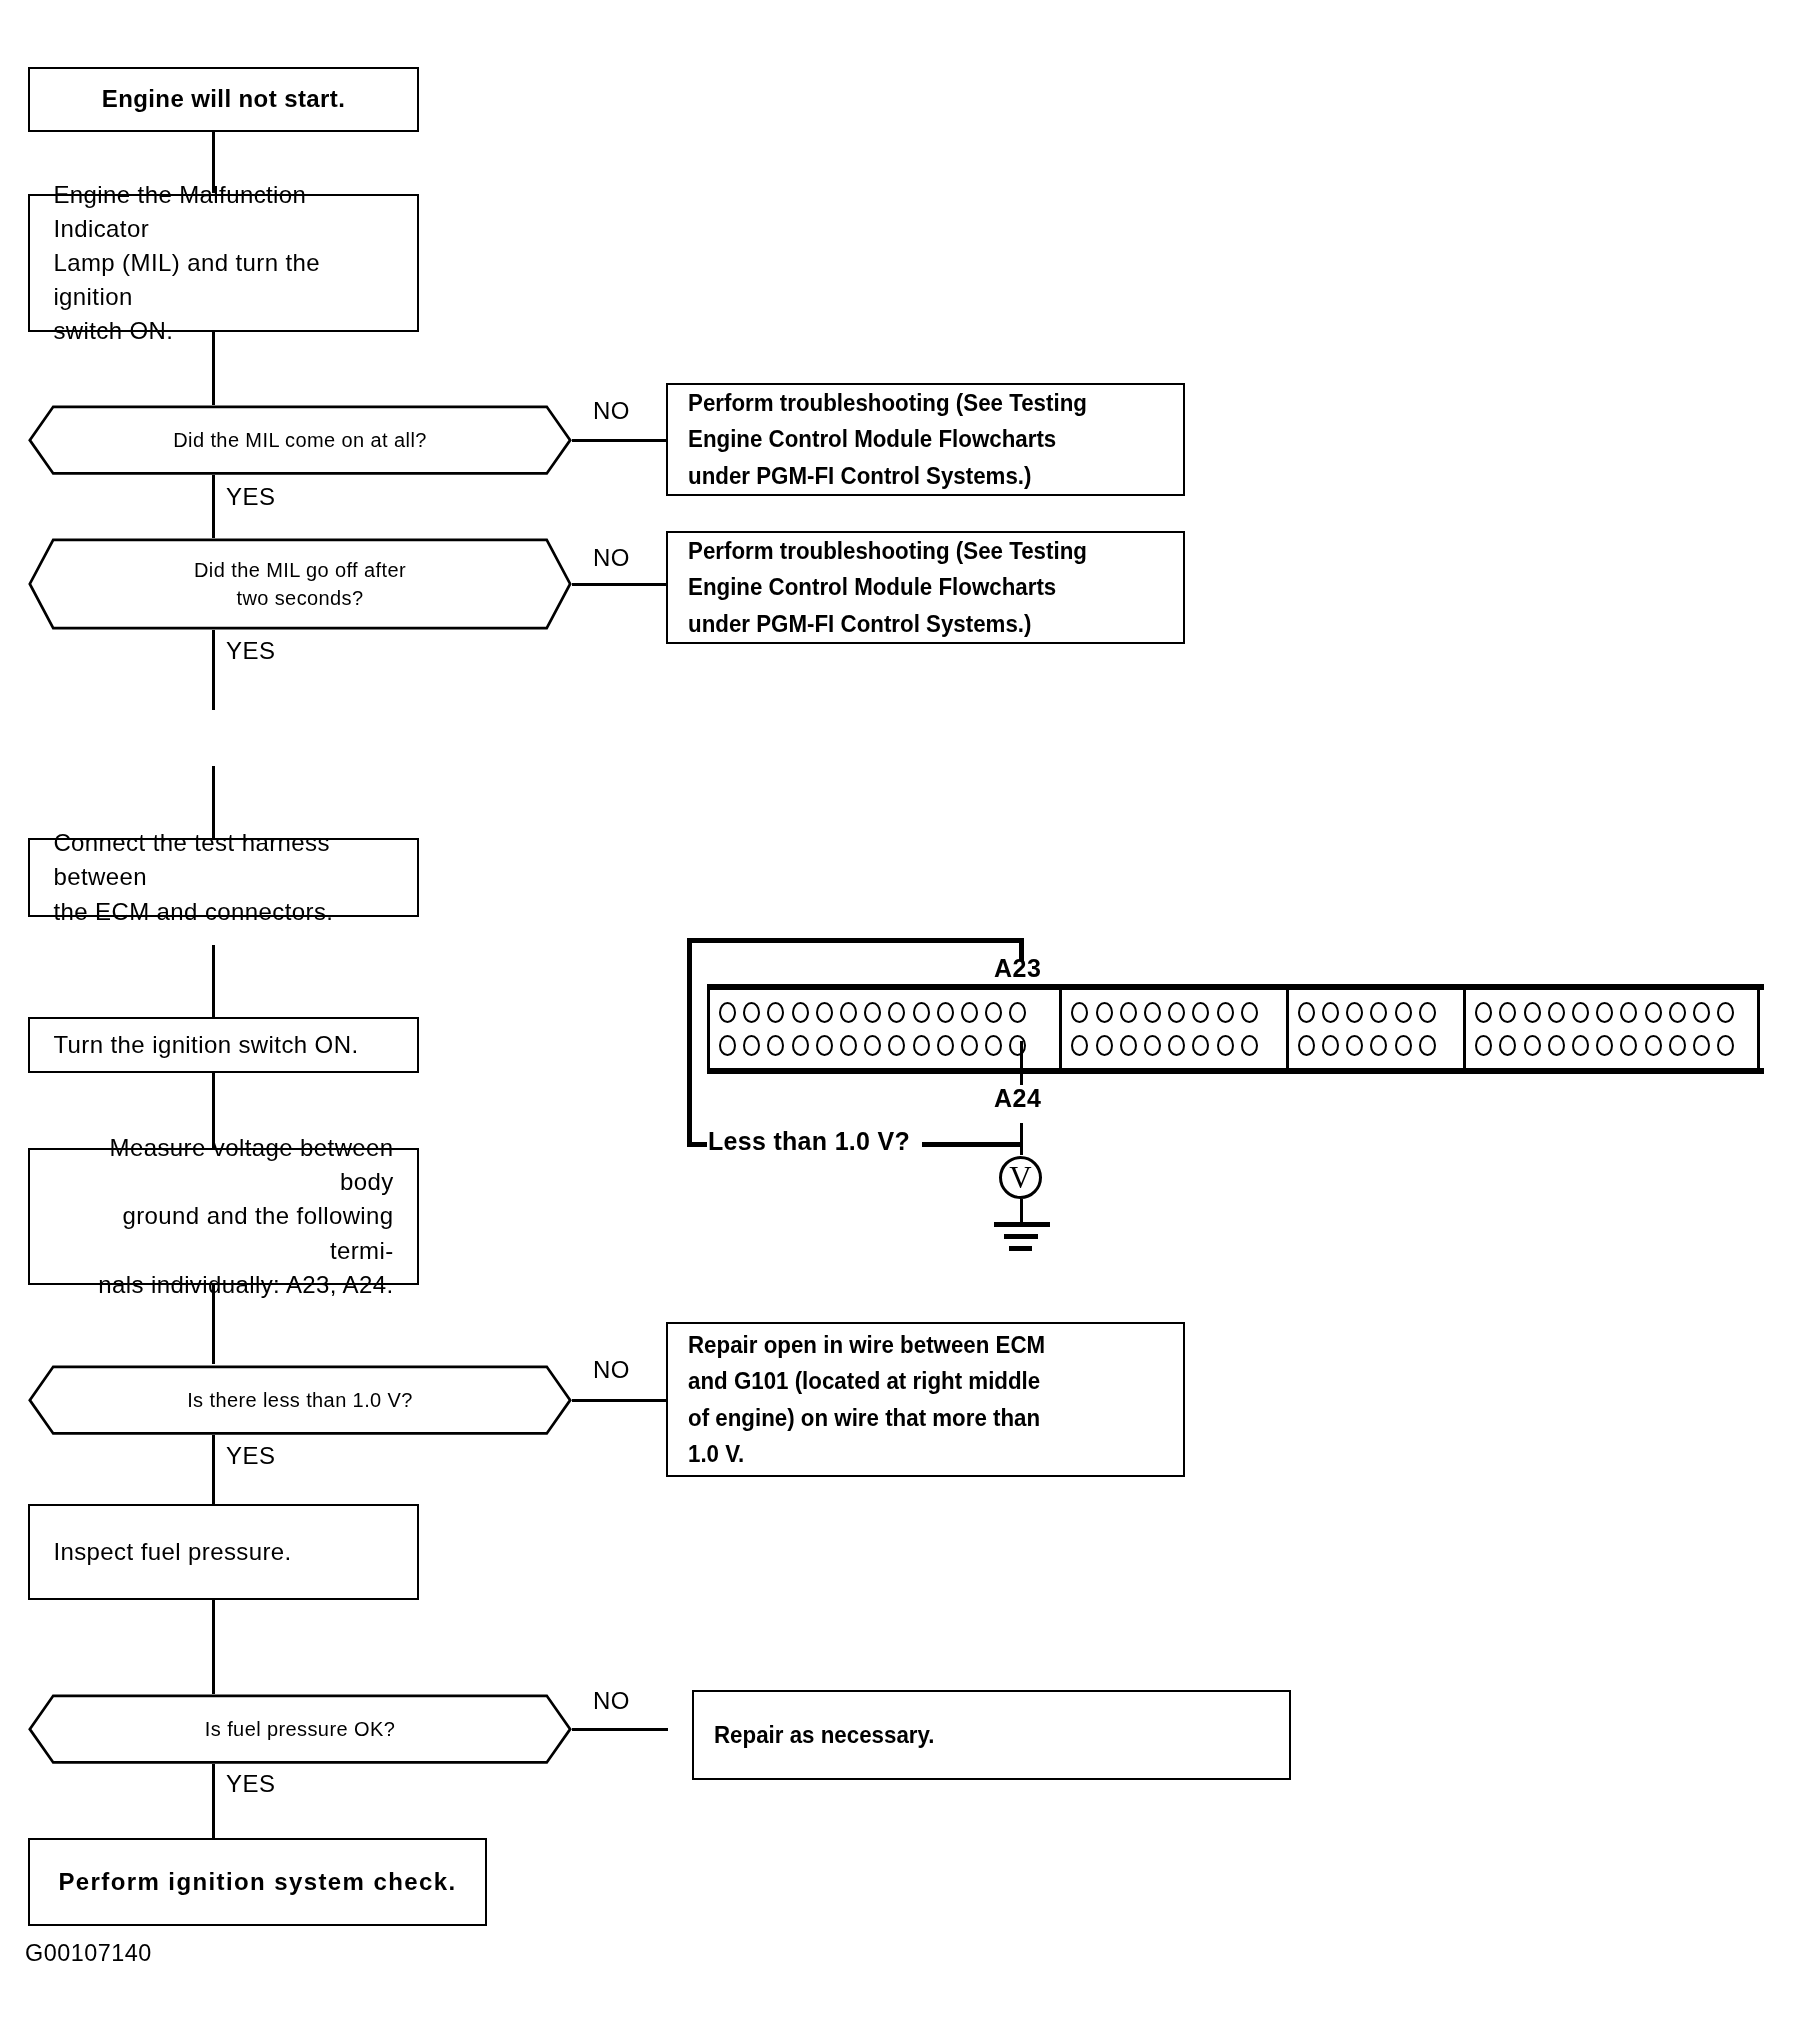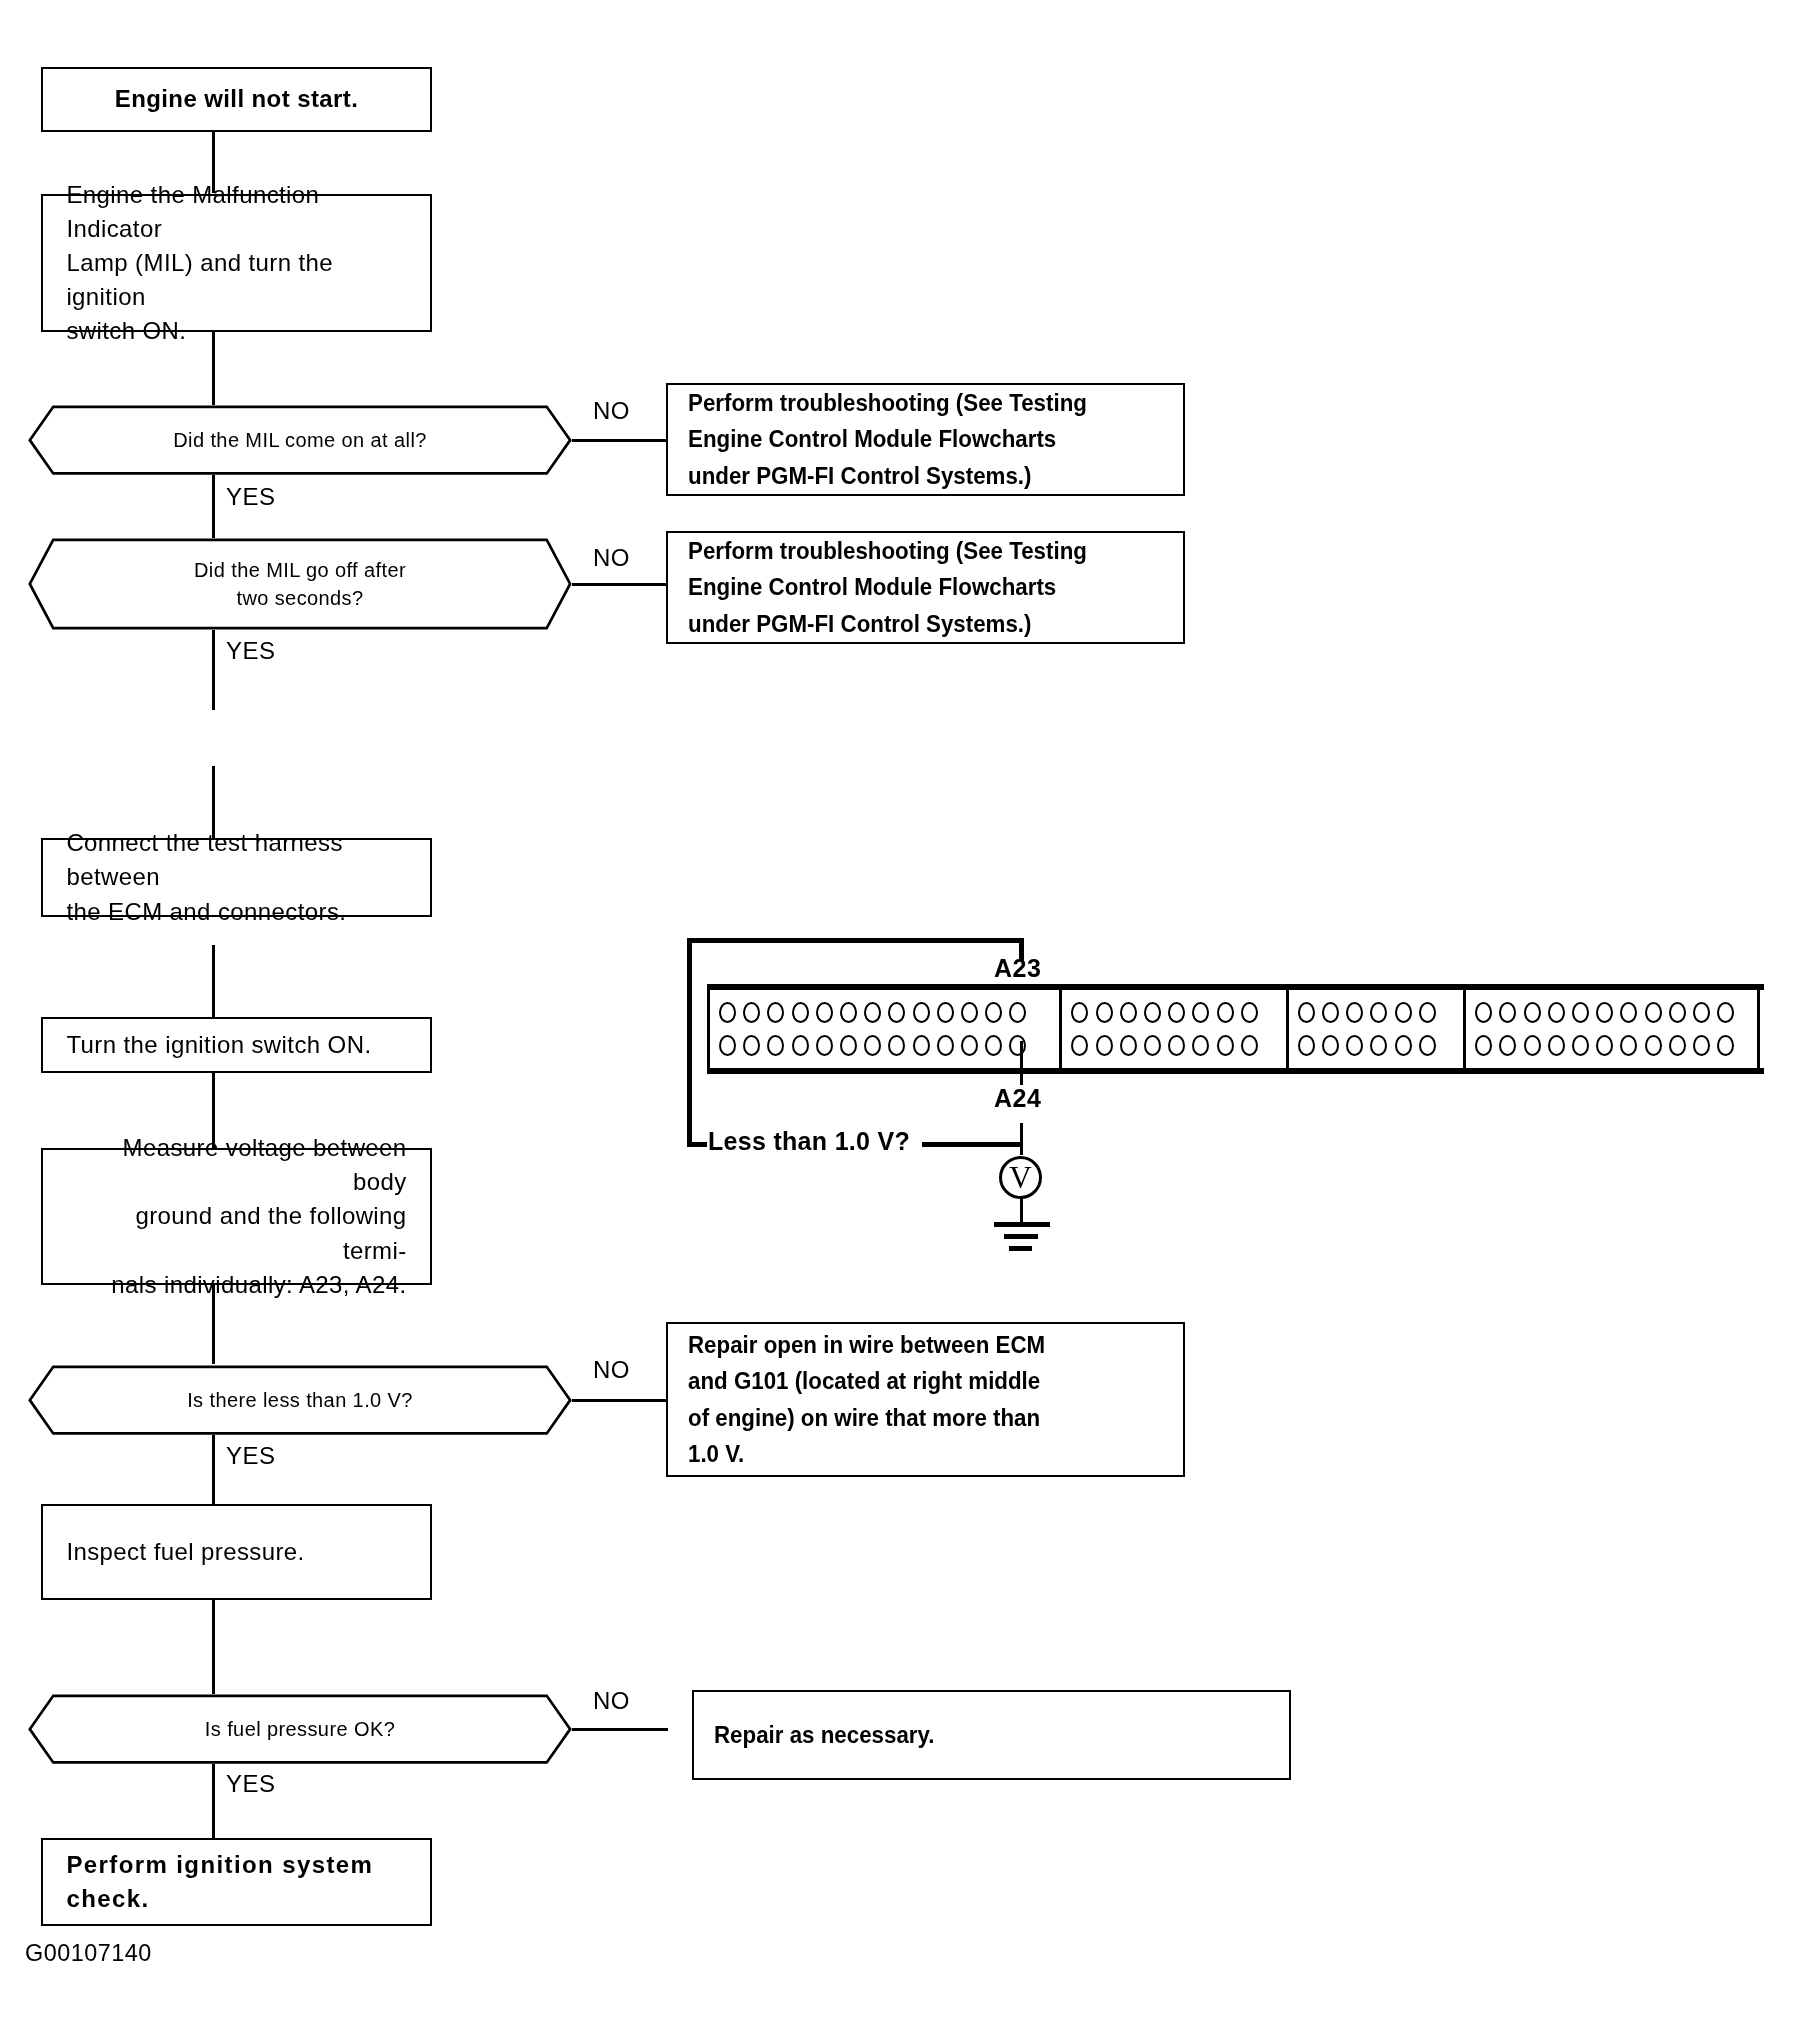--- a/index.html
+++ b/index.html
@@ -23,21 +23,20 @@
   
   .abs { position: absolute; box-sizing: border-box; }
 
   
   .proc {
     border: 2.7px solid #000;
     background: #fff;
     display: flex;
     align-items: center;
     padding: 0 23.4px;
-    margin-left: 13px;
   }
   .proc.center { justify-content: center; }
   .proc .txt {
     font-size: 24px;
     line-height: 1.42;
     letter-spacing: 0.4px;
     white-space: pre-line;
   }
   .proc .txt.bold { font-weight: bold; }
   .proc .txt.wide { letter-spacing: 1.4px; }
@@ -285,21 +284,21 @@
   <div class="abs hline" style="left:572px; top:1728px; width:96px;"></div>
   <div class="abs branch-label" style="left:593px; top:1687px;">NO</div>
 
   <div class="abs result" style="left:692px; top:1690px; width:599px; height:90px;">
     <span class="txt">Repair as necessary.</span>
   </div>
 
   <div class="abs vline" style="left:212px; top:1764px; height:74px;"></div>
   <div class="abs branch-label" style="left:226px; top:1770px;">YES</div>
 
-  <div class="abs proc center" style="left:28px; top:1838px; width:391px; height:88px;">
+  <div class="abs proc center" style="left:28px; top:1838px; width:459px; height:88px;">
     <span class="txt bold wide">Perform  ignition  system  check.</span>
   </div>
 
   <div class="abs fig-id" style="left:25px; top:1940px;">G00107140</div>
 
   <div class="abs bracket-h" style="left:687px; top:938px; width:337px;"></div>
 
   <div class="abs bracket-v" style="left:1019px; top:938px; height:23.4px;"></div>
 
   <div class="abs bracket-v" style="left:687px; top:938px; height:209px;"></div>

